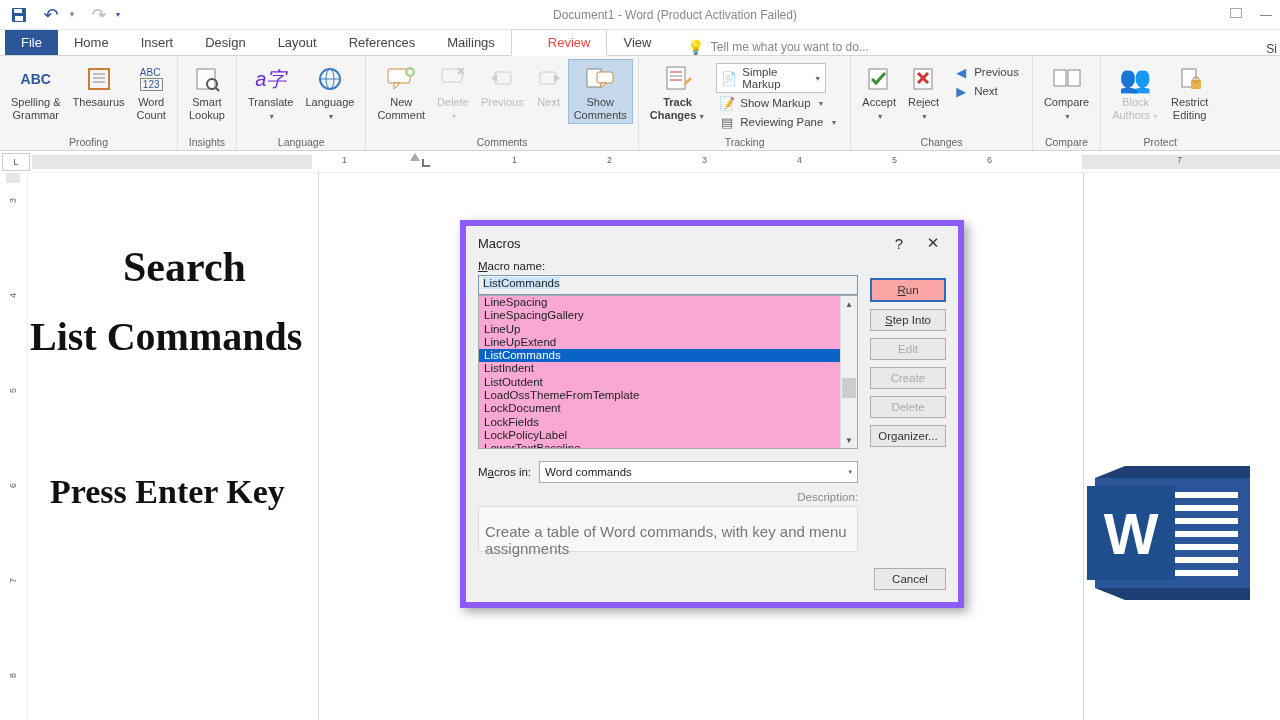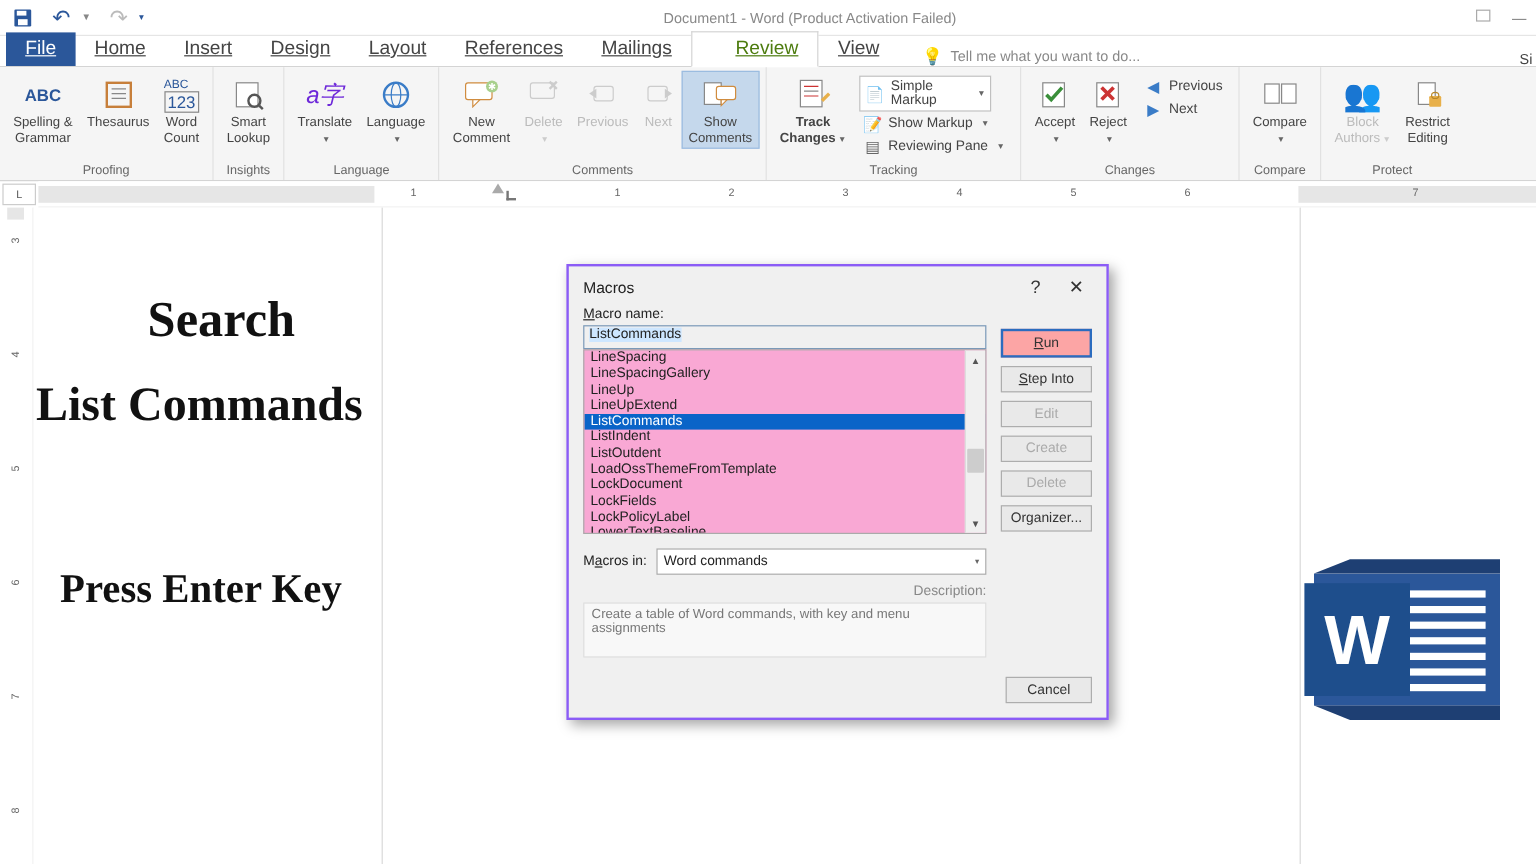--- a/index.html
+++ b/index.html
@@ -9,23 +9,23 @@
 .titlebar { height: 30px; background: #fff; display: flex; align-items: center; border-bottom: 1px solid #e5e5e5; }
 .qat { display: flex; align-items: center; gap: 14px; padding-left: 10px; }
 .qat-icon { width: 18px; height: 18px; display: flex; align-items: center; justify-content: center; color: #2b579a; font-size: 15px; }
 .qat-drop { font-size: 8px; color: #888; margin-left: -6px; }
 .title-text { flex: 1; text-align: center; color: #888; font-size: 12px; }
 .win-btns { display: flex; gap: 18px; padding-right: 8px; color: #777; font-size: 12px; }
 .win-box { border: 1px solid #aaa; width: 12px; height: 10px; }
 
 
 .tabs { height: 26px; display: flex; align-items: flex-end; background: #fff; border-bottom: 1px solid #d4d4d4; padding-left: 5px; }
-.tab { padding: 5px 16px; font-size: 16px; color: #444; cursor: pointer; text-decoration: underline; }
+.tab { padding: 5px 16px; font-size: 13px; color: #444; cursor: pointer; }
 .tab.file { background: #2b579a; color: #fff; }
-.tab.active { border: 1px solid #d4d4d4; border-bottom: 1px solid #fff; background: #fff; color: #4d7c0f; margin-bottom: -1px; padding-left: 36px; }
+.tab.active { border: 1px solid #d4d4d4; border-bottom: 1px solid #fff; background: #fff; color: #ef4444; margin-bottom: -1px; padding-left: 36px; }
 .tell-me { display: flex; align-items: center; gap: 6px; color: #888; font-size: 12px; margin-left: 20px; }
 .bulb { color: #d0d0d0; font-size: 14px; }
 
 
 .ribbon { height: 95px; background: #f5f5f5; border-bottom: 1px solid #d4d4d4; display: flex; }
 .group { border-right: 1px solid #e1e1e1; display: flex; flex-direction: column; padding: 3px 5px 0 5px; }
 .group-row { display: flex; align-items: flex-start; flex: 1; }
 .group-label { text-align: center; font-size: 10.5px; color: #666; padding-bottom: 2px; }
 .btn-lg { display: flex; flex-direction: column; align-items: center; padding: 3px 6px; cursor: pointer; }
 .btn-lg.active { background: #c5d8ec; border: 1px solid #9bbce0; padding: 2px 5px; }
@@ -51,40 +51,40 @@
 .ruler-v { width: 28px; background:#fff; border-right:1px solid #eee; position:relative; }
 .ruler-v .gray { position:absolute; left:6px; width:14px; background:#e6e6e6; }
 .ruler-v .num { position:absolute; left:8px; font-size:9px; color:#666; transform: rotate(-90deg); transform-origin: left top; }
 .page { flex:1; background:#fff; position:relative; }
 .page-edge { position:absolute; top:0; bottom:0; width:1px; background:#d9d9d9; }
 
 
 .ann { position:absolute; font-weight:800; color:#111; font-family: Georgia, serif; }
 
 
-.dialog { position:absolute; width:452px; background:#f0f0f0; border:2px solid #8b5cf6; box-shadow: 4px 4px 10px rgba(0,0,0,0.35); left:472px; top:220px; font-size:12px; color:#222; }
+.dialog { position:absolute; width:504px; background:#f0f0f0; border:6px solid #8b5cf6; box-shadow: 4px 4px 10px rgba(0,0,0,0.35); left:460px; top:220px; font-size:12px; color:#222; }
 .dlg-title { height:34px; display:flex; align-items:center; padding:0 8px 0 12px; }
 .dlg-title-text { flex:1; font-size:13px; }
 .dlg-help, .dlg-close { width:34px; height:30px; display:flex; align-items:center; justify-content:center; font-size:15px; cursor:pointer; color:#333; }
 .dlg-body { padding: 0 12px 6px 12px; display:flex; gap:12px; }
 .dlg-left { flex:1; }
 .dlg-right { width:76px; display:flex; flex-direction:column; gap:7px; padding-top:18px; }
 .fld-label { font-size:11.5px; margin-bottom:3px; display:block; }
 .underline { text-decoration: underline; }
 .macro-input { width:100%; height:20px; border:1px solid #7a99b8; padding:1px 4px; font-size:11.5px; }
 .macro-input::selection { background:#3399ff; color:#fff; }
 .listbox { border:1px solid #aaa; background:#f9a8d4; height:154px; margin-top:0; position:relative; }
 .sb { position:absolute; right:0; top:0; width:17px; bottom:0; background:#f0f0f0; border-left:1px solid #ddd; }
 .sb .up,.sb .dn{height:16px;display:flex;align-items:center;justify-content:center;font-size:8px;color:#555;cursor:pointer;}
 .sb .thumb{position:absolute;left:1px;right:1px;height:20px;background:#cdcdcd;border-radius:1px;top:82px;}
 .list-item { padding:0 5px; font-size:11.5px; line-height:13.3px; white-space:nowrap; overflow:hidden; cursor:pointer;}
 .list-item.sel { background:#0a64c8; color:#fff; }
 .row { display:flex; align-items:center; gap:8px; margin-top:12px; }
 .combo { flex:1; height:22px; border:1px solid #aaa; background:#fff; display:flex; align-items:center; padding:0 5px; justify-content:space-between; font-size:11.5px;}
-.desc-box { border:1px solid #ddd; background:#f8f8f8; height:46px; padding:3px 6px; font-size:11px; color:#777; margin-top:3px;}
+.desc-box { border:1px solid #ddd; background:#f8f8f8; height:46px; padding:16px 6px; font-size:15px; color:#777; margin-top:3px;}
 .dlg-btn { height:22px; border:1px solid #adadad; background:#e9e9e9; font-size:11.5px; cursor:pointer; display:flex; align-items:center; justify-content:center; color:#333;}
 .dlg-btn.primary { border:2px solid #2b6cbf; background:#fca5a5; height:24px; }
 .dlg-btn.disabled { color:#aaa; cursor:default;}
 .dlg-footer { display:flex; justify-content:flex-end; padding:10px 12px 12px; }
 .dlg-footer .dlg-btn { width:72px; }
 
 
 .word-logo { position:absolute; right:30px; top:305px; }
 .word-logo .back { width:155px; height:110px; background:#2b579a; position:relative; }
 .word-logo .back::before{content:"";position:absolute;top:-12px;right:0;border-bottom:12px solid #1e3f73;border-left:30px solid transparent;width:125px;}
@@ -155,21 +155,21 @@
               <line x1="7" y1="12" x2="19" y2="12" stroke="#888"></line>
               <line x1="7" y1="16" x2="19" y2="16" stroke="#888"></line>
             </svg>
           </div>
         <div class="lbl">Thesaurus</div>
       </div>
       <div class="btn-lg">
         <div class="icn">
             <div style="font-size:10px;color:#2b579a;">
               <div>ABC</div>
-              <div style="border:1px solid #888;font-size:14px;padding:0 2px;">123</div>
+              <div style="border:1px solid #888;font-size:10px;padding:0 2px;">123</div>
             </div>
           </div>
         <div class="lbl" style="white-space:pre-line;">Word
 Count</div>
       </div>
     </div>
     <div class="group-label">Proofing</div>
   </div>
 
   <div class="group">

